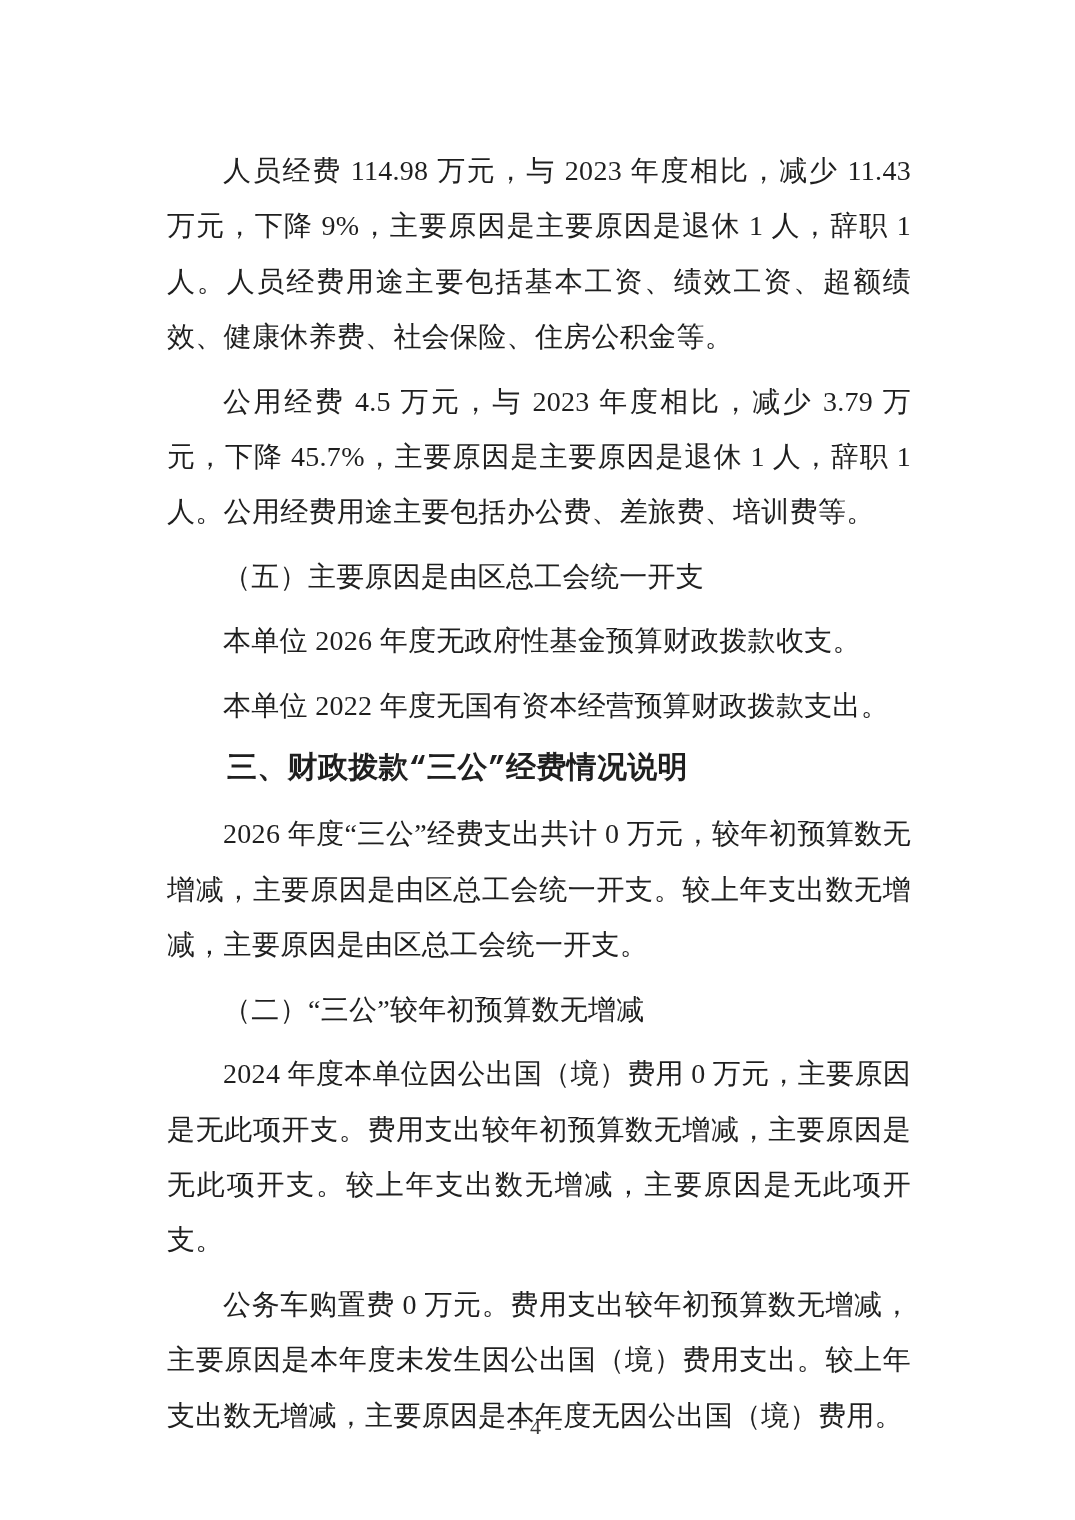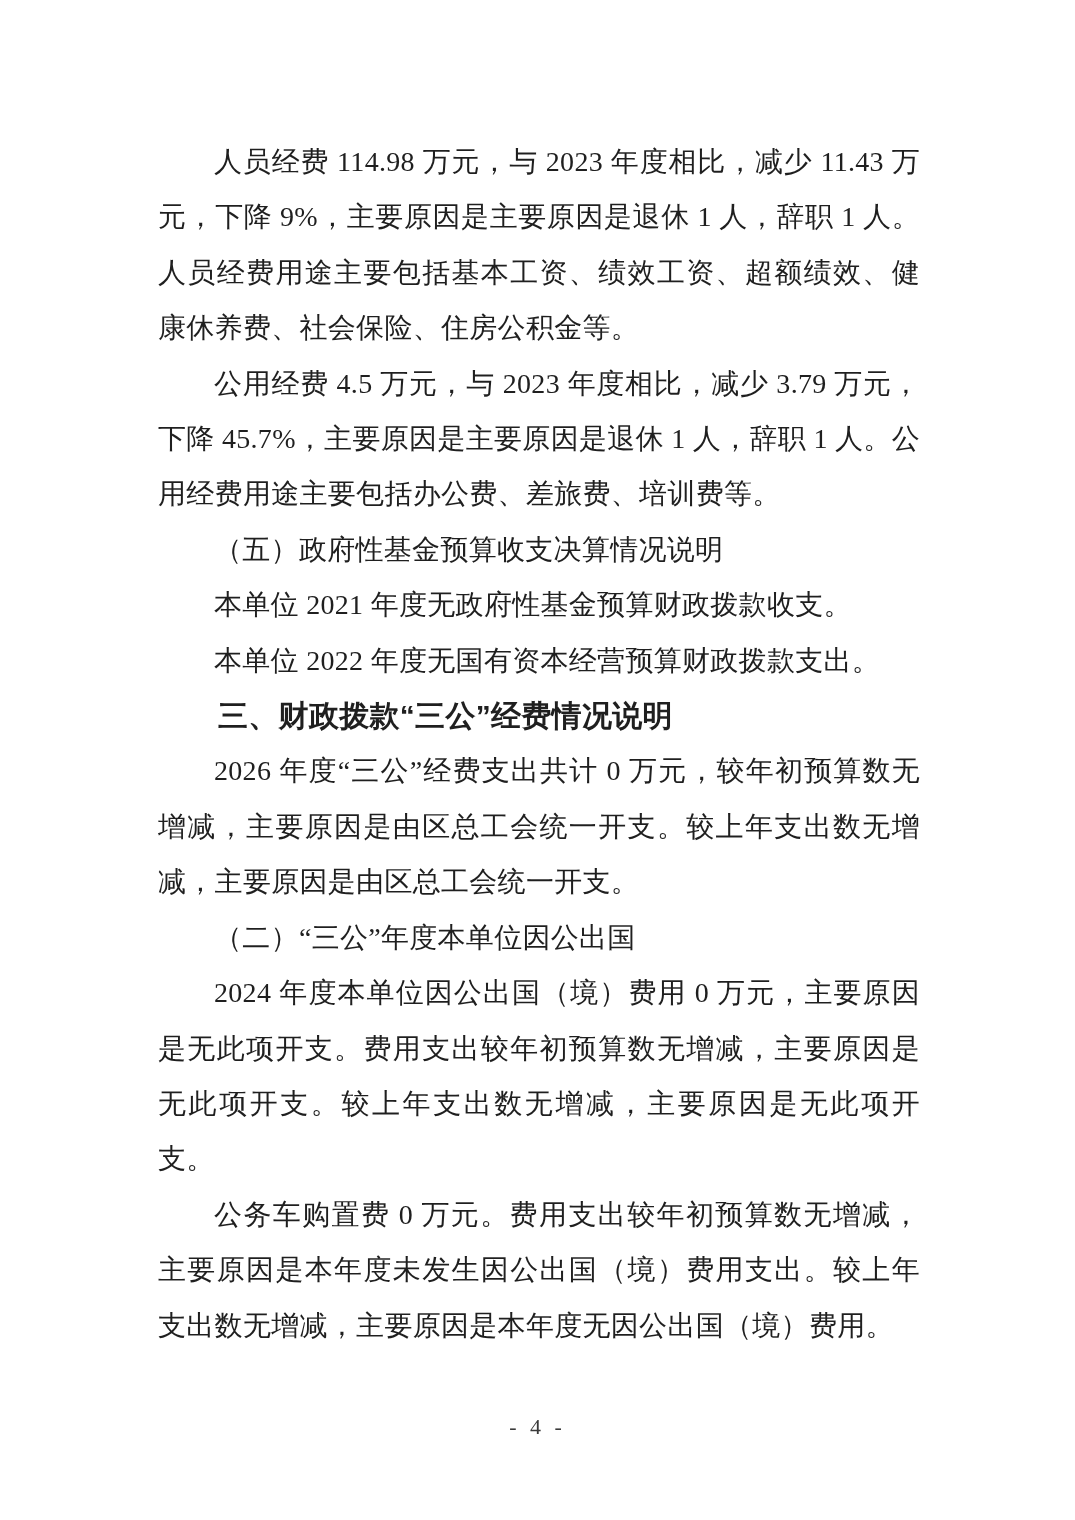--- a/index.html
+++ b/index.html
@@ -16,37 +16,37 @@
     font-family: "Liberation Serif", serif;
     color: #1f1f1f;
   }
   .text-block {
     position: absolute;
     left: 158px;
     top: 134px;
     width: 762px;
   }
   .text-block p {
-    margin: 0;
+    margin: 9px;
     padding: 0;
   }
   p.body {
     font-size: 28px;
     line-height: 55.4px;
     text-align: justify;
     text-indent: 2em;
     letter-spacing: 0.3px;
     font-family: "Liberation Serif", serif;
   }
   p.heading {
     font-size: 30px;
     line-height: 55.4px;
     text-indent: 2em;
     font-weight: 700;
-    font-family: Liberation Sans, sans-serif;
+    font-family: Liberation Mono, monospace;
     letter-spacing: 0.3px;
   }
   .page-footer {
     position: absolute;
     left: 0;
     right: 0;
     top: 1412px;
     text-align: center;
     font-size: 22px;
     line-height: 30px;
@@ -55,23 +55,23 @@
     letter-spacing: 4px;
   }
 </style>
 </head>
 <body>
 
 <div class="page">
   <div class="text-block">
       <p class="body">人员经费 114.98 万元，与 2023 年度相比，减少 11.43 万元，下降 9%，主要原因是主要原因是退休 1 人，辞职 1 人。人员经费用途主要包括基本工资、绩效工资、超额绩效、健康休养费、社会保险、住房公积金等。</p>
       <p class="body">公用经费 4.5 万元，与 2023 年度相比，减少 3.79 万元，下降 45.7%，主要原因是主要原因是退休 1 人，辞职 1 人。公用经费用途主要包括办公费、差旅费、培训费等。</p>
-      <p class="body">（五）政府性基金预算收支决算情况说明</p>
-      <p class="body">本单位 2021 年度无政府性基金预算财政拨款收支。</p>
+      <p class="body">（五）主要原因是由区总工会统一开支</p>
+      <p class="body">本单位 2026 年度无政府性基金预算财政拨款收支。</p>
       <p class="body">本单位 2022 年度无国有资本经营预算财政拨款支出。</p>
       <p class="heading">三、财政拨款“三公”经费情况说明</p>
       <p class="body">2026 年度“三公”经费支出共计 0 万元，较年初预算数无增减，主要原因是由区总工会统一开支。较上年支出数无增减，主要原因是由区总工会统一开支。</p>
-      <p class="body">（二）“三公”年度本单位因公出国</p>
+      <p class="body">（二）“三公”较年初预算数无增减</p>
       <p class="body">2024 年度本单位因公出国（境）费用 0 万元，主要原因是无此项开支。费用支出较年初预算数无增减，主要原因是无此项开支。较上年支出数无增减，主要原因是无此项开支。</p>
       <p class="body">公务车购置费 0 万元。费用支出较年初预算数无增减，主要原因是本年度未发生因公出国（境）费用支出。较上年支出数无增减，主要原因是本年度无因公出国（境）费用。</p>
     </div>
   <div class="page-footer">- 4 -</div>
 </div>
 
 </body></html>

